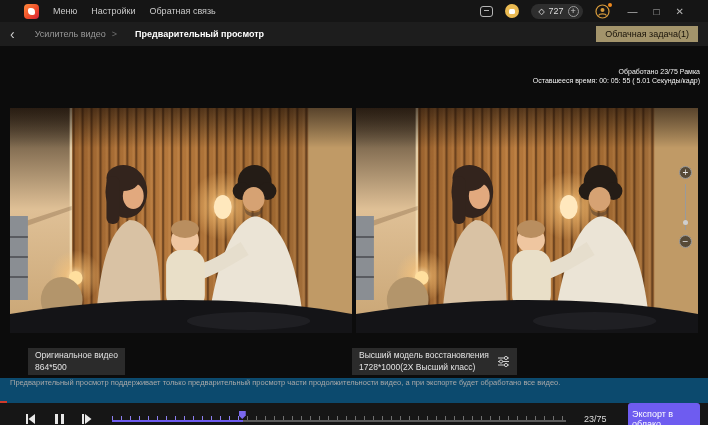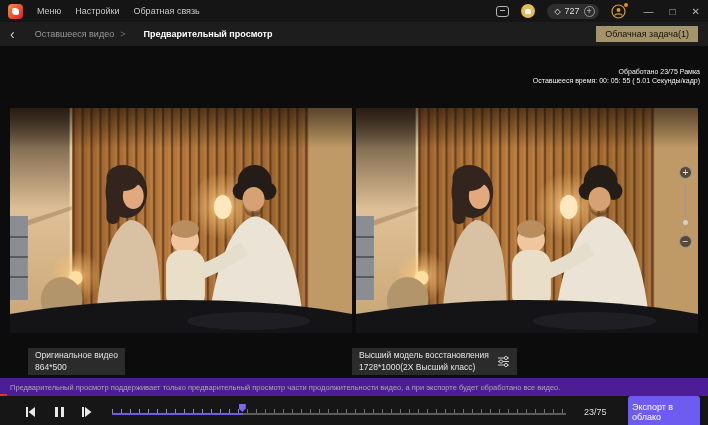--- a/index.html
+++ b/index.html
@@ -1,21 +1,21 @@
 <!DOCTYPE html>
 <html><head>
 <meta charset="utf-8">
 <style>
   * { margin:0; padding:0; box-sizing:border-box; }
   html,body { width:708px; height:425px; overflow:hidden; background:#000;
     font-family:"Liberation Sans", sans-serif; -webkit-font-smoothing:antialiased; }
 
   
   .titlebar { height:22px; background:#151515; display:flex; align-items:center;
-    padding:0 8px; gap:14px; color:#c9c9c9; font-size:9px; }
+    padding:0 24px; gap:14px; color:#c9c9c9; font-size:9px; }
   .logo { width:15px; height:15px; border-radius:4px;
     background:linear-gradient(135deg,#ff8a3c 0%,#f04f2a 55%,#d51f3c 100%);
     display:flex; align-items:center; justify-content:center; }
   .logo i { width:7px; height:7px; background:#fff; border-radius:2px 4px 2px 4px; display:block; }
   .menu-item { cursor:default; }
   .tb-right { margin-left:auto; display:flex; align-items:center; gap:12px; }
   .chat-ic { width:13px; height:11px; border:1px solid #b5b5b5; border-radius:3px; position:relative; }
   .chat-ic::after { content:""; position:absolute; left:3px; top:3px; width:5px; height:1px; background:#b5b5b5; }
   .avatar { width:14px; height:14px; border-radius:50%; background:#eaba52;
     display:flex; align-items:center; justify-content:center; }
@@ -59,22 +59,22 @@
   .zdot { position:absolute; left:-2px; bottom:5px; width:5px; height:5px;
     border-radius:50%; background:#cfcfcf; }
 
   .chip { position:absolute; top:302px; background:#2b2b2b; color:#e3e3e3;
     font-size:8.5px; line-height:11.5px; padding:2px 7px; }
   .chip-left { left:28px; }
   .chip-mid { left:352px; display:flex; align-items:center; gap:8px; }
   .tune-ic { flex:0 0 auto; }
 
   
-  .notice { height:18px; background:#4c1d95; color:#a8a8a8; font-size:7.5px;
-    display:flex; align-items:center; padding:0 10px; position:relative; }
+  .notice { height:25px; background:#0c4a6e; color:#a8a8a8; font-size:7.5px;
+    display:flex; padding:0 10px; position:relative; }
   .notice .sliver { position:absolute; left:0; bottom:0; width:7px; height:2px; background:#d03a2a; }
 
   
   .controls { height:32px; background:#161616; display:flex; align-items:center;
     padding:0 8px 0 24px; gap:14px; }
   .pbtn { width:14px; height:13px; display:flex; align-items:center; justify-content:center; }
   .timeline { flex:1; height:12px; position:relative; margin:0 4px; }
   .tl-base { position:absolute; left:0; right:0; bottom:3px; height:2px; background:#5c5c5c; }
   .tl-ticks { position:absolute; left:0; right:0; bottom:5px; height:4px;
     background:repeating-linear-gradient(to right,#6f6f6f 0 1px,transparent 1px 9px); }
@@ -120,21 +120,21 @@
     <span class="winbtns">
       <span>—</span>
       <span>□</span>
       <span>✕</span>
     </span>
   </div>
 </div>
 
 <div class="crumbbar">
   <span class="back">‹</span>
-  <span class="crumb-parent">Оставшееся видео</span>
+  <span class="crumb-parent">Усилитель видео</span>
   <span class="crumb-sep">&gt;</span>
   <span class="crumb-cur">Предварительный просмотр</span>
   <span class="cloudtask">Облачная задача(1)</span>
 </div>
 
 <div class="preview">
   <div class="procinfo">
     <div>Обработано 23/75 Рамка</div>
     <div>Оставшееся время: 00: 05: 55 ( 5.01 Секунды/кадр)</div>
   </div>

